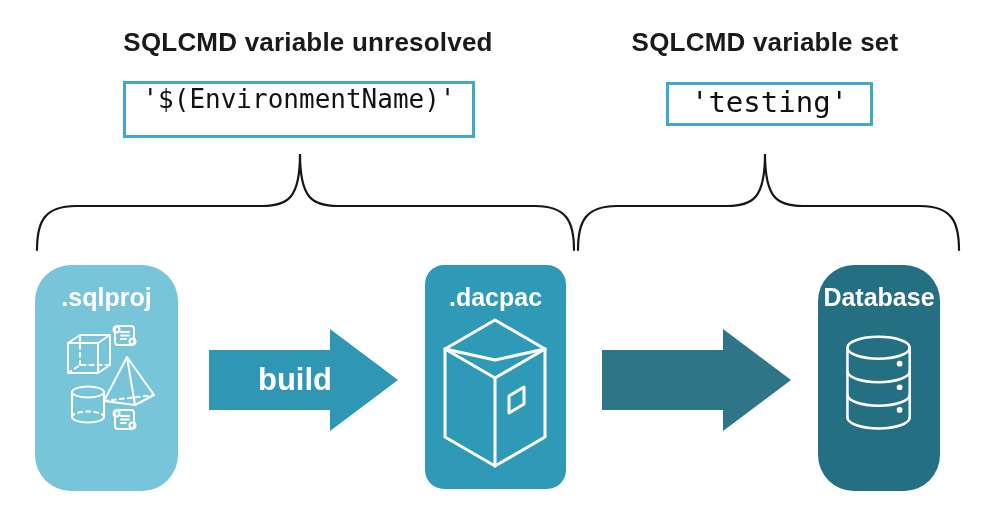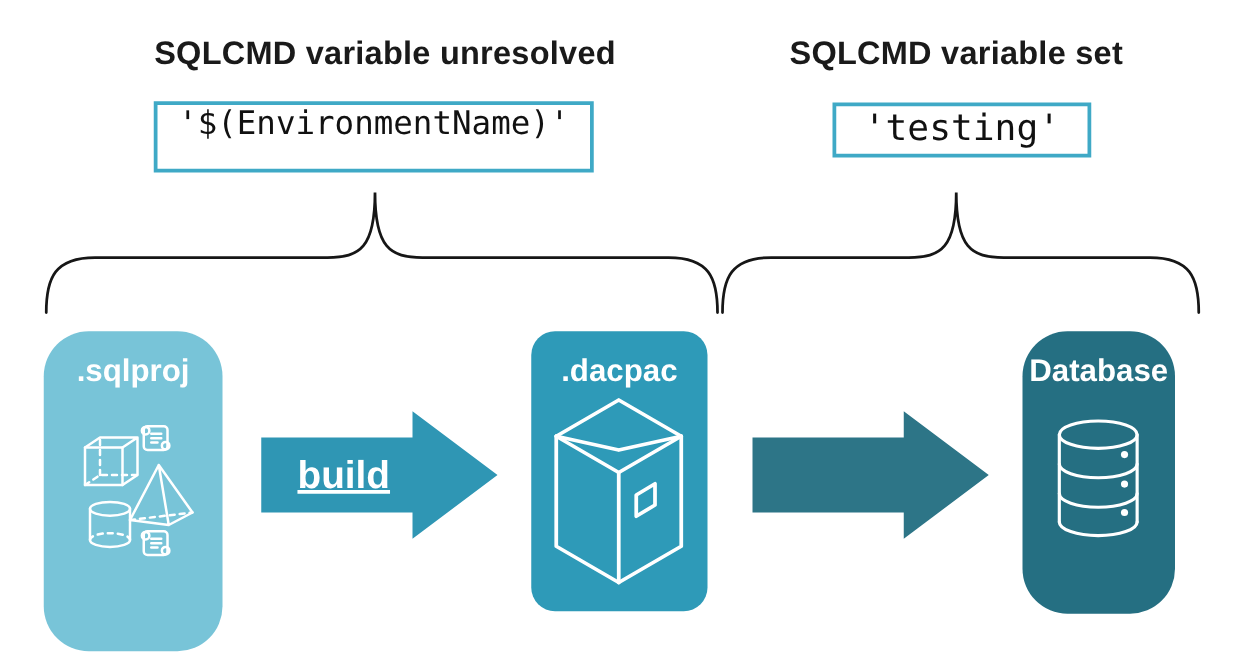--- a/index.html
+++ b/index.html
@@ -34,41 +34,41 @@
     font-family:"DejaVu Sans Mono",monospace;color:var(--value-text);
     box-sizing:border-box;white-space:nowrap;
   }
   .value-box.left{left:123px;top:81px;width:352px;height:57px;font-size:26px;}
   .value-box.right{left:666px;top:82px;width:207px;height:44px;font-size:29px;}
   .decor{position:absolute;left:0;top:0;width:1000px;height:522px;pointer-events:none;}
   .brace{fill:none;stroke:var(--brace);stroke-width:2.2;stroke-linecap:round;}
   .node{
     position:absolute;border-radius:36px;
   }
-  .node.sqlproj{left:35px;top:265px;width:143px;height:256px;background:var(--sqlproj-fill);}
+  .node.sqlproj{left:35px;top:265px;width:143px;height:226px;background:var(--sqlproj-fill);}
   .node.dacpac{left:425px;top:265px;width:141px;height:224px;background:var(--dacpac-fill);border-radius:19px;}
   .node.database{left:818px;top:265px;width:122px;height:226px;background:var(--database-fill);}
   .node-label{
     position:absolute;top:18px;left:0;width:100%;text-align:center;
     font-size:25px;font-weight:700;color:var(--node-label-text);
   }
   .node-icon{position:absolute;left:0;top:0;width:100%;height:100%;}
   .icon-stroke{stroke:var(--icon-stroke);fill:none;stroke-linecap:round;stroke-linejoin:round;}
   .dash{stroke-dasharray:4 4;}
   .arrow{position:absolute;width:200px;height:110px;top:325px;}
   .arrow.build{left:205px;}
   .arrow.deploy{left:598px;}
   .arrow-shape.build{fill:var(--build-arrow-fill);}
   .arrow-shape.deploy{fill:var(--deploy-arrow-fill);}
   .arrow-label{
     position:absolute;top:325px;height:110px;width:130px;
     display:flex;align-items:center;justify-content:center;
     font-size:31px;font-weight:700;color:var(--node-label-text);
   }
-  .arrow-label.build{left:210px;text-decoration:underline;}
+  .arrow-label.build{left:230px;}
   .arrow-label.deploy{left:611px;}
 </style>
 </head>
 <body>
 
 <div class="stage">
 
   <div class="heading left">SQLCMD variable unresolved</div>
   <div class="heading right">SQLCMD variable set</div>
 

